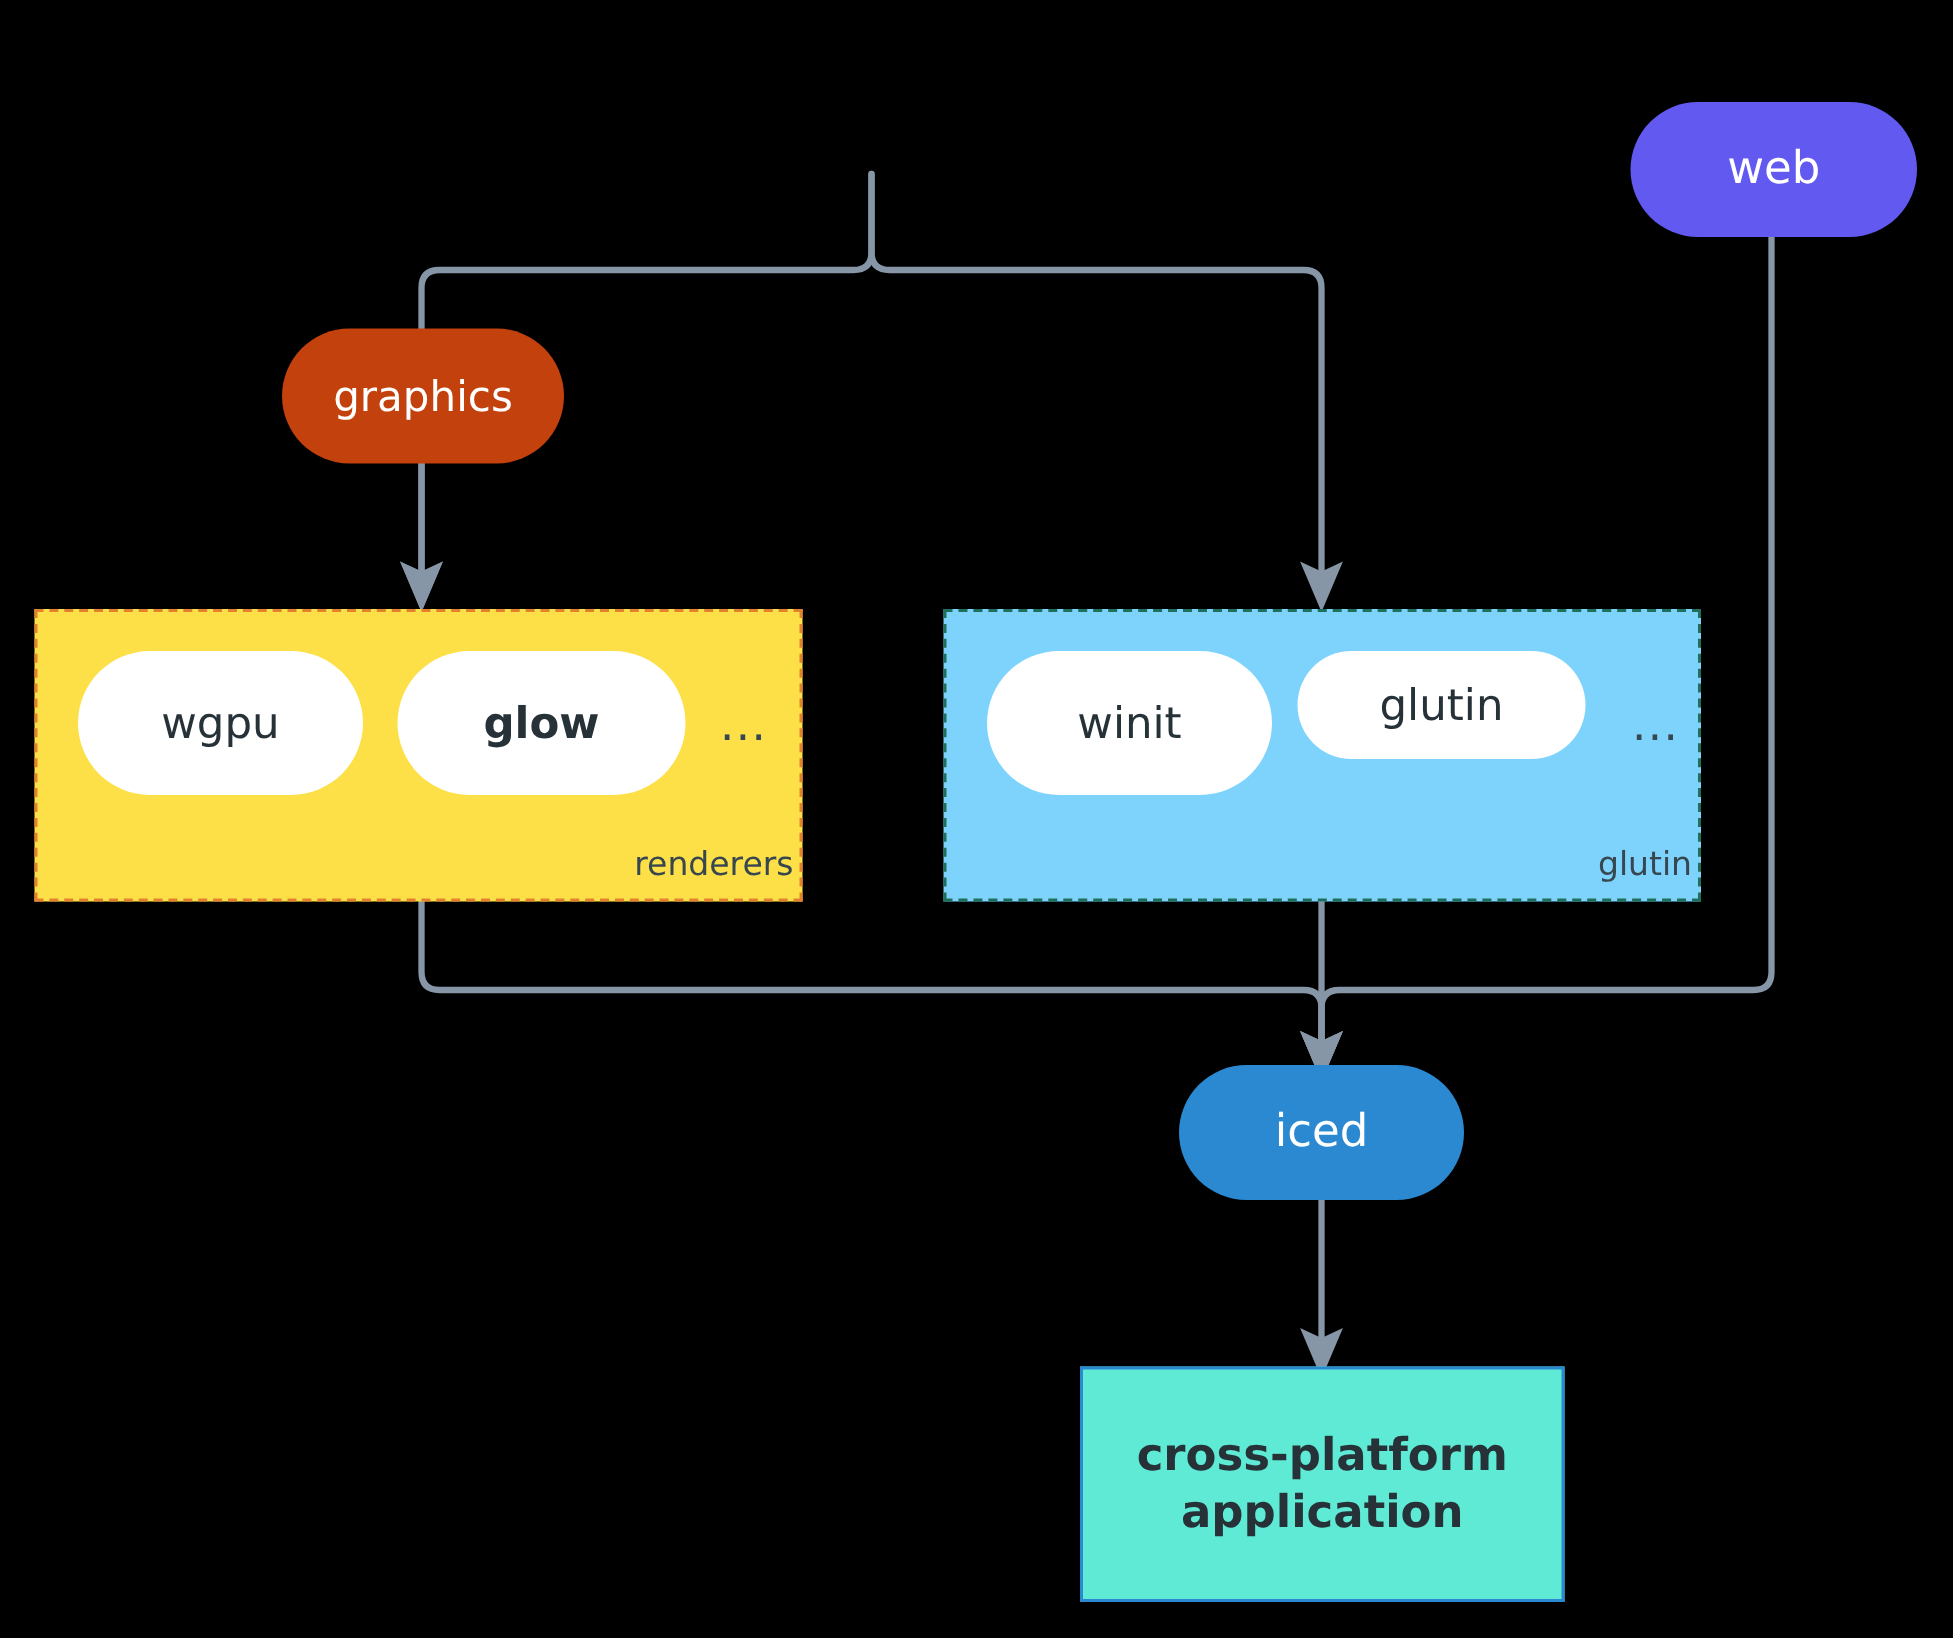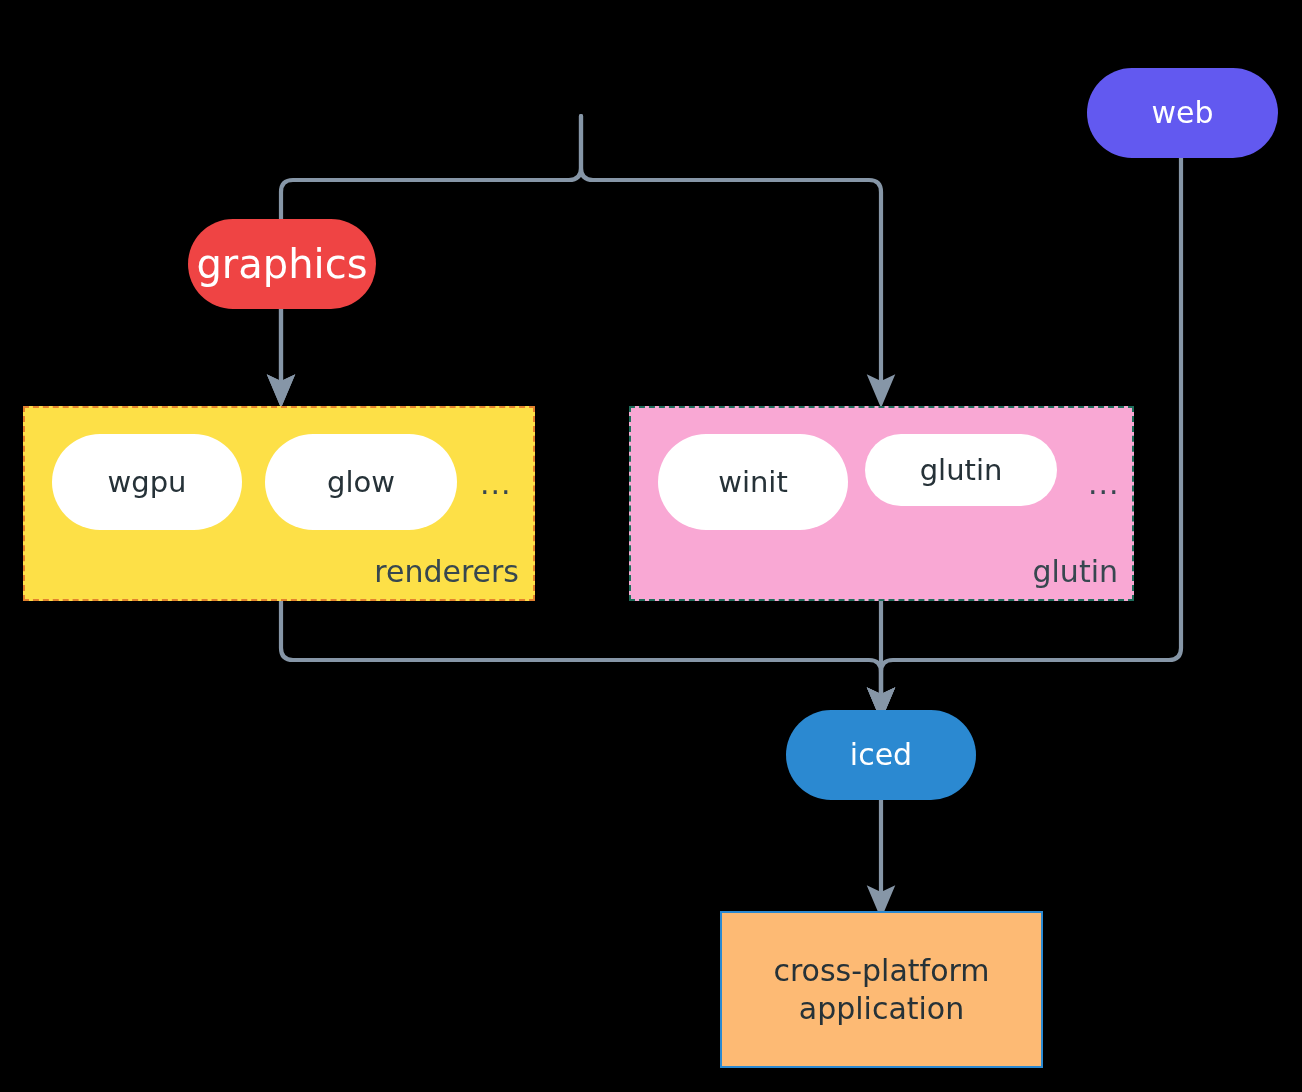--- a/index.html
+++ b/index.html
@@ -39,24 +39,24 @@
   }
   
   .pill-purple {
     background: #6259F0;
     color: #FFFFFF;
     border-radius: 999px;
     font-size: 30px;
   }
   
   .pill-orange {
-    background: #ef4444;
+    background: #c2410c;
     color: #FFFFFF;
     border-radius: 999px;
-    font-size: 40px;
+    font-size: 28px;
   }
   
   .pill-blue {
     background: #2B89D1;
     color: #FFFFFF;
     border-radius: 999px;
     font-size: 30px;
   }
   
   .pill-white {
@@ -68,43 +68,44 @@
   
   .group {
     position: absolute;
     box-sizing: border-box;
   }
   .group-renderers {
     background: #fde047;
     border: 2px dashed #E3812F;
   }
   .group-shells {
-    background: #f9a8d4;
+    background: #7dd3fc;
     border: 2px dashed #1F6F5C;
   }
   .group-label {
     position: absolute;
-    right: 14px;
+    right: 4px;
     bottom: 10px;
-    font-size: 30px;
+    font-size: 22px;
     color: #37474F;
   }
   .ellipsis {
     position: absolute;
     font-size: 30px;
     color: #37474F;
     letter-spacing: 1px;
   }
   
   .box-app {
-    background: #fdba74;
+    background: #5eead4;
     border: 2px solid #2B89D1;
     color: #263238;
     font-size: 30px;
     border-radius: 0;
+    font-weight: bold;
   }
 </style>
 </head>
 <body>
 
 <div id="diagram">
 
   <svg class="edges" viewBox="0 0 1302 1092">
     <defs>
       <marker id="arrowhead" markerWidth="10" markerHeight="10" refX="5.2" refY="5" orient="auto" markerUnits="strokeWidth">
@@ -127,21 +128,21 @@
     <path d="M881,799 L881,903" fill="none" stroke="#8696A7" stroke-width="4.2" stroke-linecap="round" marker-end="url(#arrowhead)"></path>
   </svg>
 
 
   <div class="node pill-purple" style="left:1087px; top:27px; width:191px; height:90px;margin-top:41px;">web</div>
 
   <div class="node pill-orange" style="left:188px; top:219px; width:188px; height:90px;">graphics</div>
 
   <div class="group group-renderers" style="left:23px; top:406px; width:512px; height:195px;">
     <div class="node pill-white" style="left:27px; top:26px; width:190px; height:96px;">wgpu</div>
-    <div class="node pill-white" style="left:240px; top:26px; width:192px; height:96px;">glow</div>
+    <div class="node pill-white" style="left:240px; top:26px; width:192px; height:96px;font-weight:bold;">glow</div>
     <div class="ellipsis" style="left:455px; top:58px;">...</div>
     <div class="group-label">renderers</div>
   </div>
 
   <div class="group group-shells" style="left:629px; top:406px; width:505px; height:195px;">
     <div class="node pill-white" style="left:27px; top:26px; width:190px; height:96px;">winit</div>
     <div class="node pill-white" style="left:234px; top:26px; width:192px; height:72px;">glutin</div>
     <div class="ellipsis" style="left:457px; top:58px;">...</div>
     <div class="group-label">glutin</div>
   </div>

